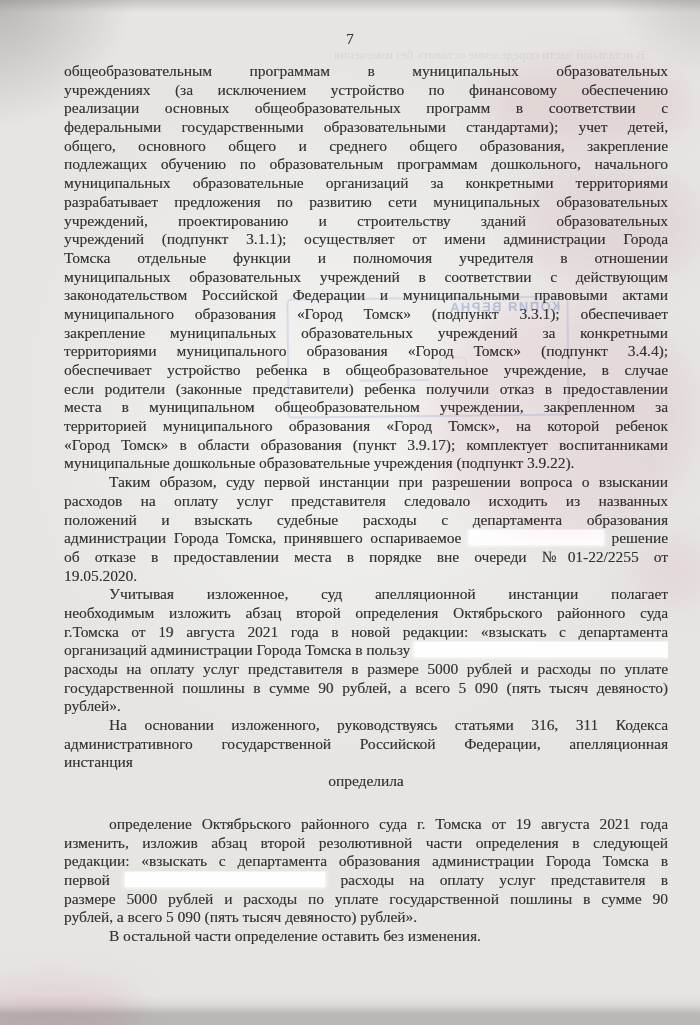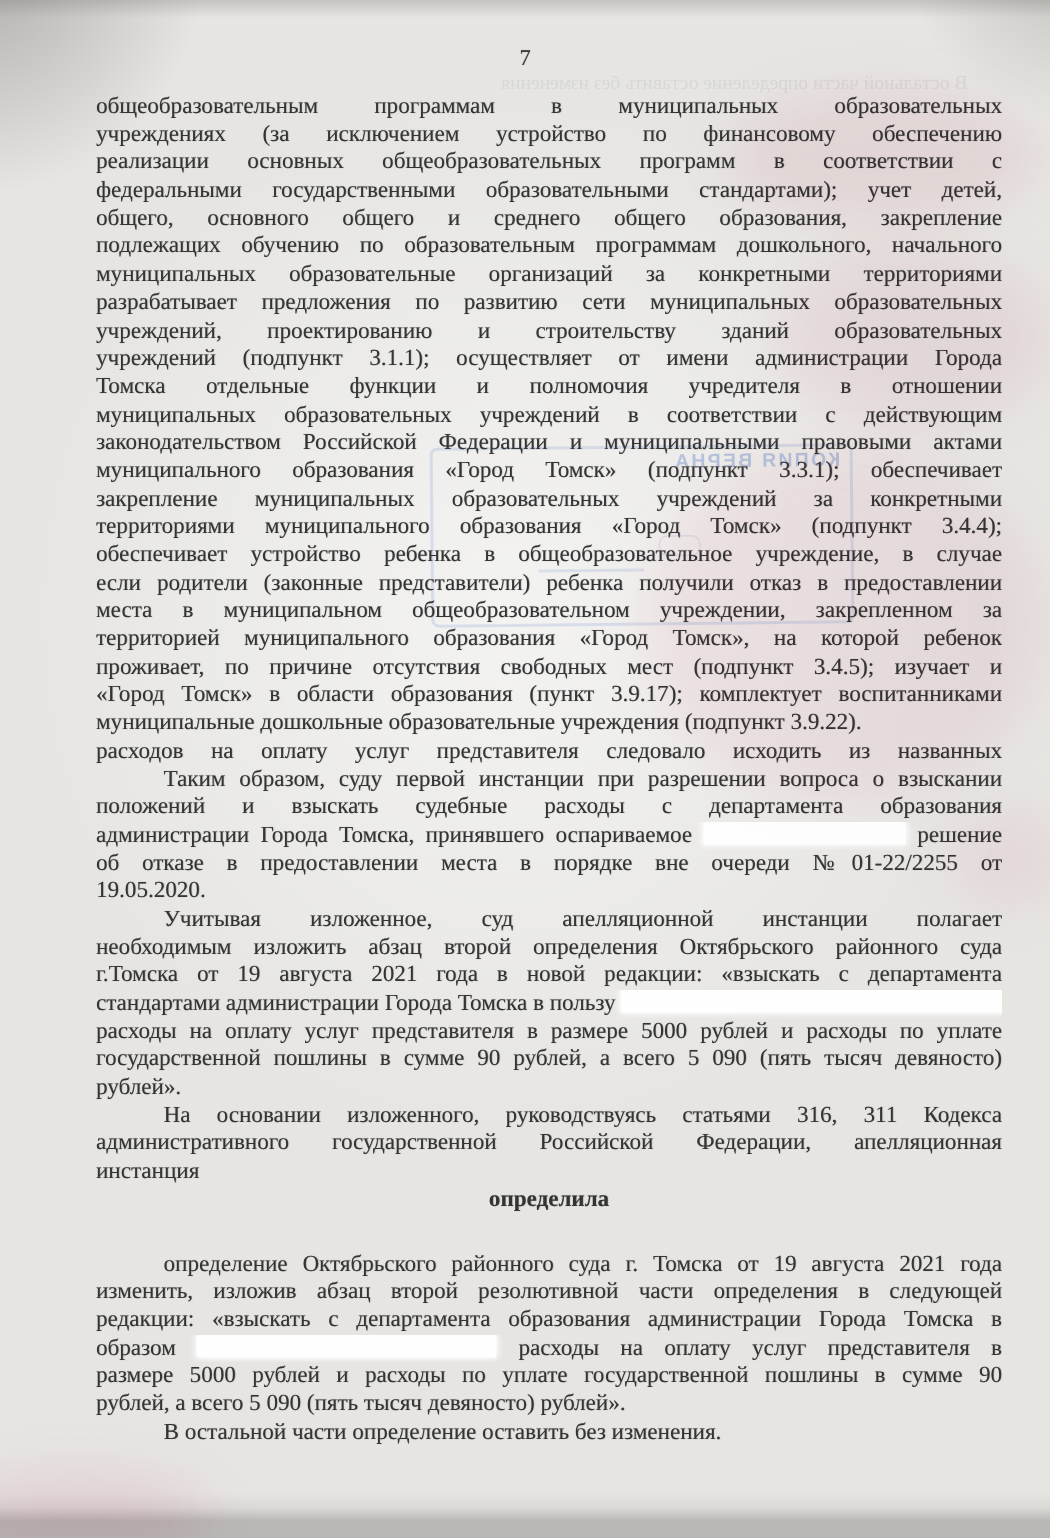--- a/index.html
+++ b/index.html
@@ -24,21 +24,21 @@
     font-size:13px;text-align:left;white-space:nowrap;overflow:hidden;
   }
   .doc{
     position:absolute;left:64px;top:62px;width:604px;
     font-size:15.4px;color:#343434;
     text-shadow:0.3px 0.3px 0.6px rgba(85,85,85,0.55);
   }
   .line{height:18.7px;line-height:18.7px;overflow:hidden;white-space:nowrap;}
   .line.j{white-space:normal;text-align:justify;text-align-last:justify;}
   .line.i{text-indent:45px;}
-  .line.c{text-align:center;text-align-last:center;white-space:normal;font-weight:bold;}
+  .line.c{text-align:center;text-align-last:center;white-space:normal;}
   .line.blank{height:24px;}
   .redact{
     display:inline-block;height:15px;vertical-align:-2px;border-radius:1px;
     background:#fefefe;box-shadow:0 0 4px 1px rgba(255,255,255,0.95);
   }
   .stamp{
     position:absolute;left:287px;top:297px;width:278px;height:116px;
     border:2px solid rgba(110,140,205,0.20);border-radius:5px;
     transform:rotate(-0.6deg);pointer-events:none;
   }
@@ -88,55 +88,54 @@
         <div class="line j"><span>Томска отдельные функции и полномочия учредителя в отношении</span></div>
         <div class="line j"><span>муниципальных образовательных учреждений в соответствии с действующим</span></div>
         <div class="line j"><span>законодательством Российской Федерации и муниципальными правовыми актами</span></div>
         <div class="line j"><span>муниципального образования «Город Томск» (подпункт 3.3.1); обеспечивает</span></div>
         <div class="line j"><span>закрепление муниципальных образовательных учреждений за конкретными</span></div>
         <div class="line j"><span>территориями муниципального образования «Город Томск» (подпункт 3.4.4);</span></div>
         <div class="line j"><span>обеспечивает устройство ребенка в общеобразовательное учреждение, в случае</span></div>
         <div class="line j"><span>если родители (законные представители) ребенка получили отказ в предоставлении</span></div>
         <div class="line j"><span>места в муниципальном общеобразовательном учреждении, закрепленном за</span></div>
         <div class="line j"><span>территорией муниципального образования «Город Томск», на которой ребенок</span></div>
-        <div class="line j"><span>проживает, по причине отсутствия свободных мест (подпункт 3.4.5); изучает и</span></div>
         <div class="line j"><span>«Город Томск» в области образования (пункт 3.9.17); комплектует воспитанниками</span></div>
         <div class="line"><span>муниципальные дошкольные образовательные учреждения (подпункт 3.9.22).</span></div>
       </div>
       <div>
+        <div class="line j i"><span>Таким образом, суду первой инстанции при разрешении вопроса о взыскании</span></div>
         <div class="line j"><span>расходов на оплату услуг представителя следовало исходить из названных</span></div>
-        <div class="line j i"><span>Таким образом, суду первой инстанции при разрешении вопроса о взыскании</span></div>
         <div class="line j"><span>положений и взыскать судебные расходы с департамента образования</span></div>
         <div class="line j"><span>администрации Города Томска, принявшего оспариваемое</span> <span class="redact" style="width: 135px;"></span> <span>решение</span></div>
         <div class="line j"><span>об отказе в предоставлении места в порядке вне очереди №01-22/2255 от</span></div>
         <div class="line"><span>19.05.2020.</span></div>
       </div>
       <div>
         <div class="line j i"><span>Учитывая изложенное, суд апелляционной инстанции полагает</span></div>
         <div class="line j"><span>необходимым изложить абзац второй определения Октябрьского районного суда</span></div>
         <div class="line j"><span>г.Томска от 19 августа 2021 года в новой редакции: «взыскать с департамента</span></div>
-        <div class="line"><span>стандартами администрации Города Томска в пользу</span> <span class="redact" style="width: 290px;"></span></div>
+        <div class="line"><span>организаций администрации Города Томска в пользу</span> <span class="redact" style="width: 290px;"></span></div>
         <div class="line j"><span>расходы на оплату услуг представителя в размере 5000 рублей и расходы по уплате</span></div>
         <div class="line j"><span>государственной пошлины в сумме 90 рублей, а всего 5 090 (пять тысяч девяносто)</span></div>
         <div class="line"><span>рублей».</span></div>
       </div>
       <div>
         <div class="line j i"><span>На основании изложенного, руководствуясь статьями 316, 311 Кодекса</span></div>
         <div class="line j"><span>административного государственной Российской Федерации, апелляционная</span></div>
         <div class="line"><span>инстанция</span></div>
       </div>
       <div>
         <div class="line c"><span>определила</span></div>
         <div class="line blank"><span></span></div>
       </div>
       <div>
         <div class="line j i"><span>определение Октябрьского районного суда г. Томска от 19 августа 2021 года</span></div>
         <div class="line j"><span>изменить, изложив абзац второй резолютивной части определения в следующей</span></div>
         <div class="line j"><span>редакции: «взыскать с департамента образования администрации Города Томска в</span></div>
-        <div class="line j"><span>образом</span> <span class="redact" style="width: 200px;"></span> <span>расходы на оплату услуг представителя в</span></div>
+        <div class="line j"><span>первой</span> <span class="redact" style="width: 200px;"></span> <span>расходы на оплату услуг представителя в</span></div>
         <div class="line j"><span>размере 5000 рублей и расходы по уплате государственной пошлины в сумме 90</span></div>
         <div class="line"><span>рублей, а всего 5 090 (пять тысяч девяносто) рублей».</span></div>
       </div>
       <div>
         <div class="line i"><span>В остальной части определение оставить без изменения.</span></div>
       </div>
     </div>
 
   <div class="smudge s1"></div>
   <div class="smudge s2"></div>

